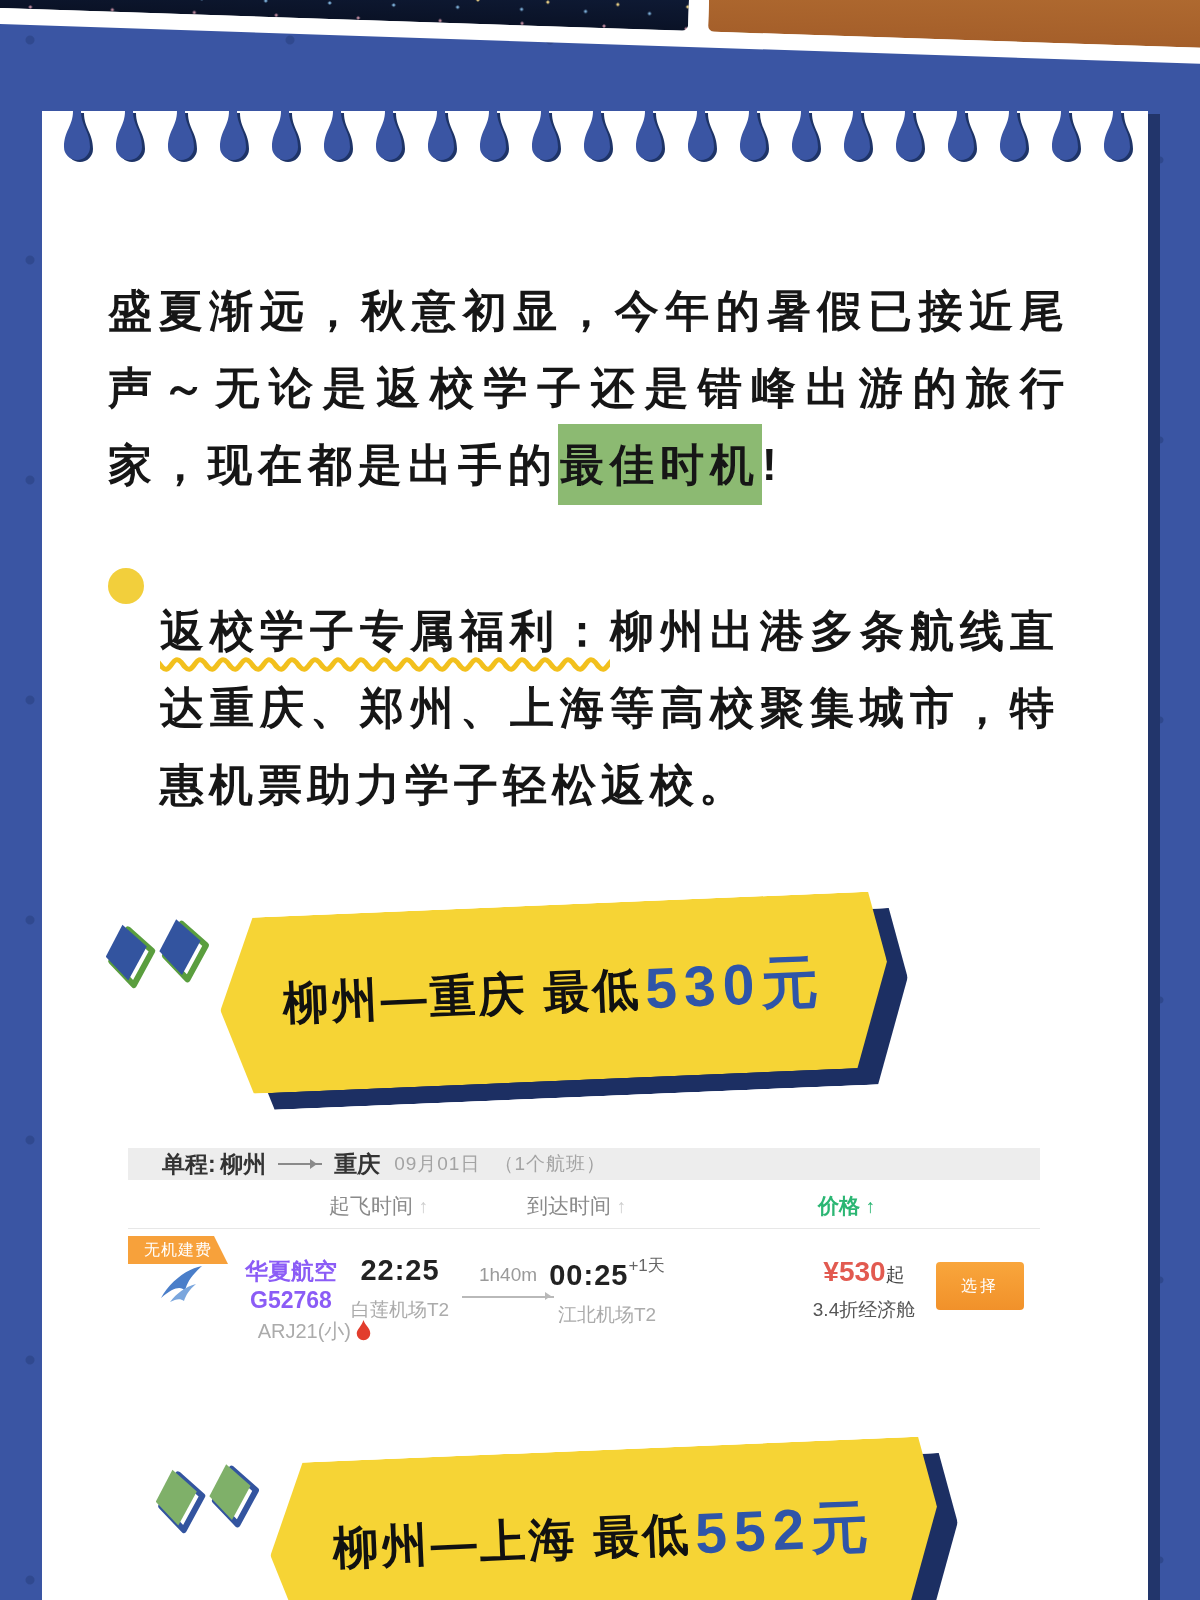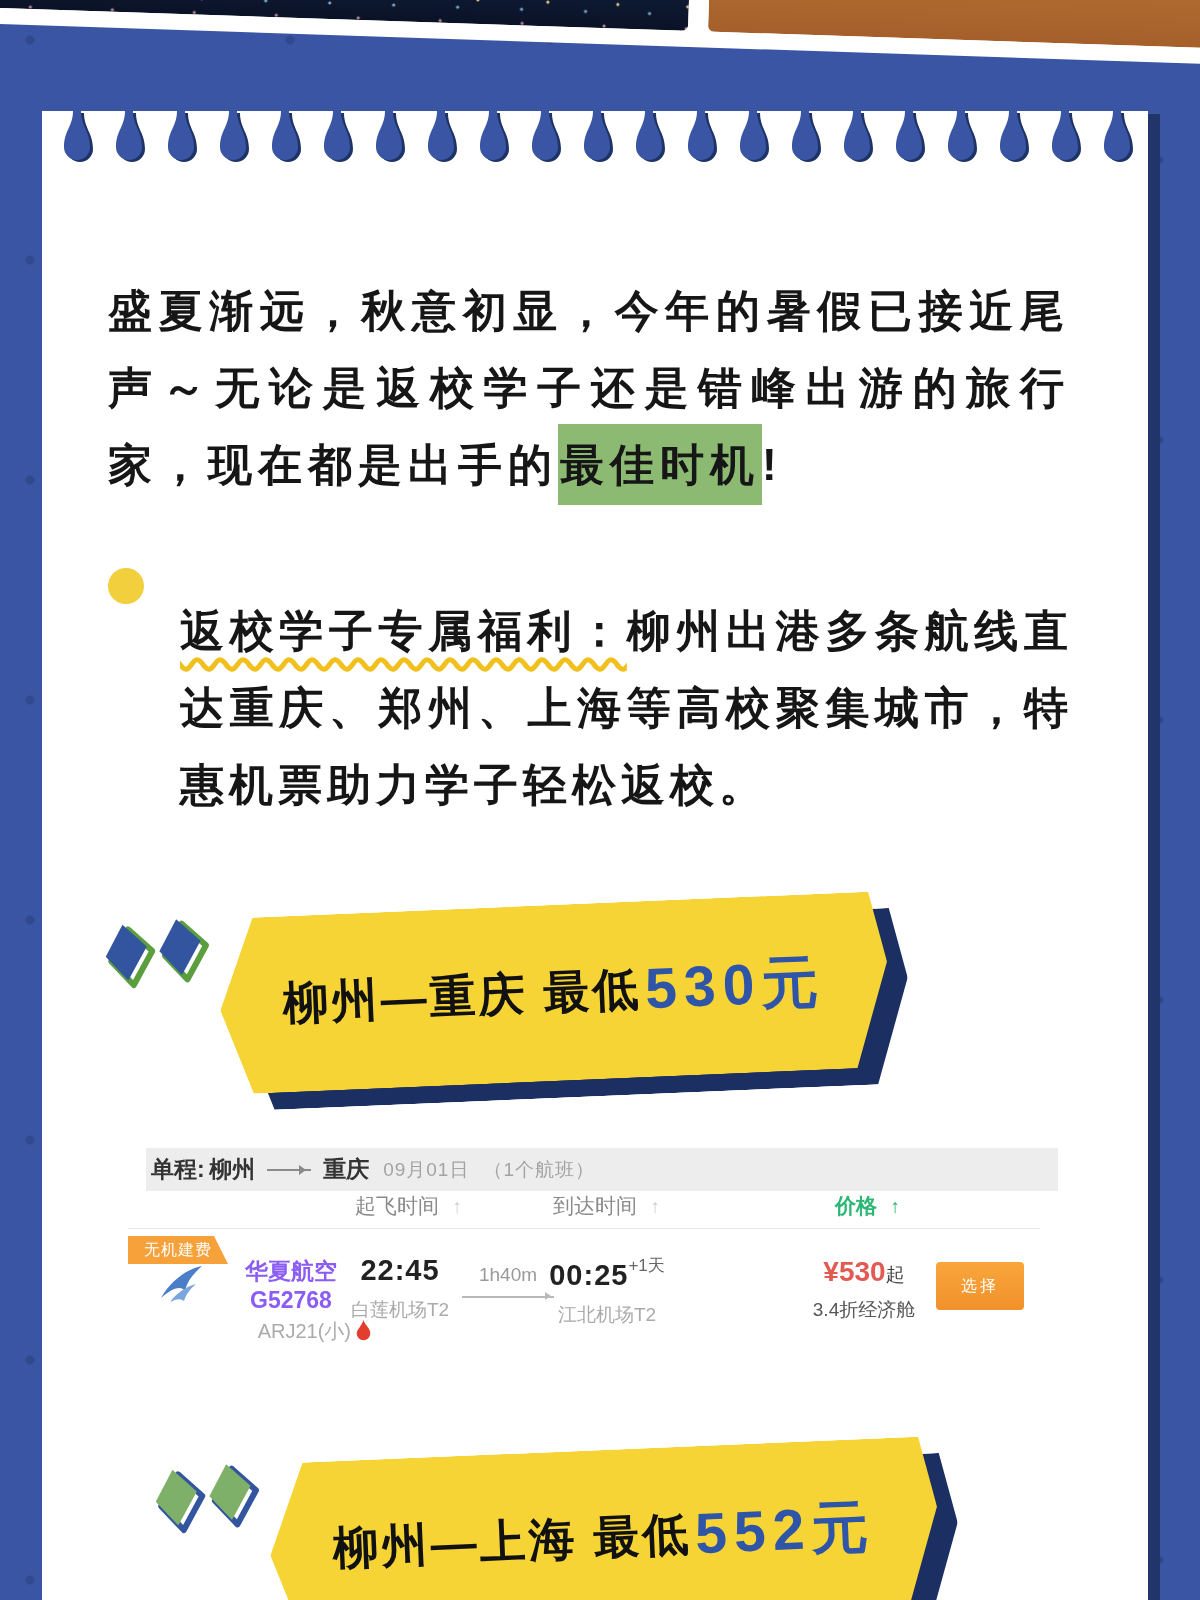--- a/index.html
+++ b/index.html
@@ -39,21 +39,21 @@
   .tear{position:absolute;top:-1px;width:34px;height:58px;}
 
   
   .intro{position:absolute;left:108px;top:228px;width:962px;font-size:44px;line-height:77px;
     color:#161616;font-weight:600;letter-spacing:6px;text-align:justify;}
   .hl{background:#8cba72;padding:16px 2px;}
 
   
   .bullet{position:absolute;left:108px;top:548px;width:965px;display:flex;align-items:flex-start;}
   .bullet-dot{flex:0 0 36px;width:36px;height:36px;border-radius:50%;background:#f2cf3c;margin-top:20px;}
-  .bullet-text{margin-left:36px;width:899px;font-size:44px;line-height:77px;color:#161616;
+  .bullet-text{margin-left:16px;width:899px;font-size:44px;line-height:77px;color:#161616;
     font-weight:600;letter-spacing:5px;text-align:justify;}
   .wavy{text-decoration:underline;text-decoration-style:wavy;text-decoration-color:#f2c01d;
     text-decoration-thickness:5px;text-underline-offset:12px;}
 
   
   .banner{position:absolute;width:880px;height:210px;}
   .banner-cq{left:100px;top:893px;}
   .banner-sh{left:150px;top:1438px;}
   .quotes{position:absolute;left:6px;top:22px;width:112px;height:122px;}
   .q-main{fill:#33549f;}
@@ -63,28 +63,28 @@
   .shape-wrap{position:absolute;left:120px;top:12px;width:668px;height:176px;transform:rotate(-2.4deg);}
   .shape-shadow,.shape-face{position:absolute;inset:0;
     clip-path:polygon(36px 0%, calc(100% - 16px) 0%, 100% 40%, calc(100% - 34px) 100%, 30px 100%, 0% 52%);}
   .shape-shadow{background:#1c2f63;transform:translate(20px,17px);}
   .shape-face{background:#f6d435;display:flex;align-items:center;justify-content:center;}
   .banner-route{font-size:46px;font-weight:800;color:#111;letter-spacing:3px;}
   .banner-price{font-size:57px;font-weight:800;color:#2f55a8;letter-spacing:7px;margin-left:4px;}
 
   
   .flight{position:absolute;left:128px;top:1148px;width:912px;height:190px;background:#fff;}
-  .route-bar{position:absolute;left:18px;top:0;width:100%;height:43px;background:#ededed;
-    display:flex;align-items:center;padding-left:5px;box-sizing:border-box;}
+  .route-bar{position:absolute;left:0;top:0;width:100%;height:32px;background:#ededed;
+    display:flex;align-items:center;padding-left:34px;box-sizing:border-box;}
   .rb-strong{font-size:23px;font-weight:700;color:#333;}
   .rb-arrow{display:inline-block;width:44px;height:2px;background:#8a8a8a;margin:0 12px;position:relative;}
   .rb-arrow::after{content:"";position:absolute;right:0;top:-4px;border:5px solid transparent;border-left:7px solid #8a8a8a;}
   .rb-dim{font-size:19px;color:#a3a3a3;margin-left:14px;letter-spacing:1px;}
   .cols{position:absolute;left:0;top:44px;width:100%;height:36px;border-bottom:1px solid #e7e7e7;}
-  .col{position:absolute;font-size:21px;color:#8a8a8a;text-align:center;font-family:Liberation Mono, monospace;}
+  .col{position:absolute;font-size:21px;color:#8a8a8a;text-align:left;}
   .col .sort{color:#cfcfcf;font-size:19px;}
   .col-depart{left:201px;width:160px;}
   .col-arrive{left:399px;width:160px;}
   .col-price{left:690px;width:100px;color:#2bb673;font-weight:700;}
   .col-price .sort{color:#2bb673;font-weight:700;}
   .fee-tag{position:absolute;left:0;top:88px;width:100px;height:28px;background:#f7a13b;color:#fff;
     font-size:16px;line-height:27px;text-align:center;letter-spacing:1px;
     clip-path:polygon(0 0, 86% 0, 100% 100%, 0 100%);}
   .row{position:absolute;left:0;top:104px;width:100%;height:80px;}
   .cell{position:absolute;text-align:center;}
@@ -256,21 +256,21 @@
         <path d="M5 38 C14 22 30 9 46 6 C36 15 31 22 29 31 C25 26 18 27 5 38 Z" fill="#4a7ec9"></path>
         <path d="M14 42 C21 33 29 27 40 24 C33 30 30 35 28 41 C24 38 20 39 14 42 Z" fill="#7aa6dd"></path>
       </svg>
       <div class="cell c-airline">
         <div class="airline-name">华夏航空G52768</div>
         <div class="aircraft"><span>ARJ21(小)</span><svg class="flame" viewBox="0 0 20 26">
               <path d="M10 0 C12 7 18 9 18 16 A8 8 0 0 1 2 16 C2 11 8 7 10 0 Z" fill="#e23d2d"></path>
             </svg></div>
       </div>
       <div class="cell c-dep">
-        <div class="time">22:45</div>
+        <div class="time">22:25</div>
         <div class="airport">白莲机场T2</div>
       </div>
       <div class="cell c-dur">
         <div>1h40m</div>
         <div class="dur-arrow"></div>
       </div>
       <div class="cell c-arr">
         <div class="time"><span>00:25</span><span class="plus-day">+1天</span></div>
         <div class="airport">江北机场T2</div>
       </div>

